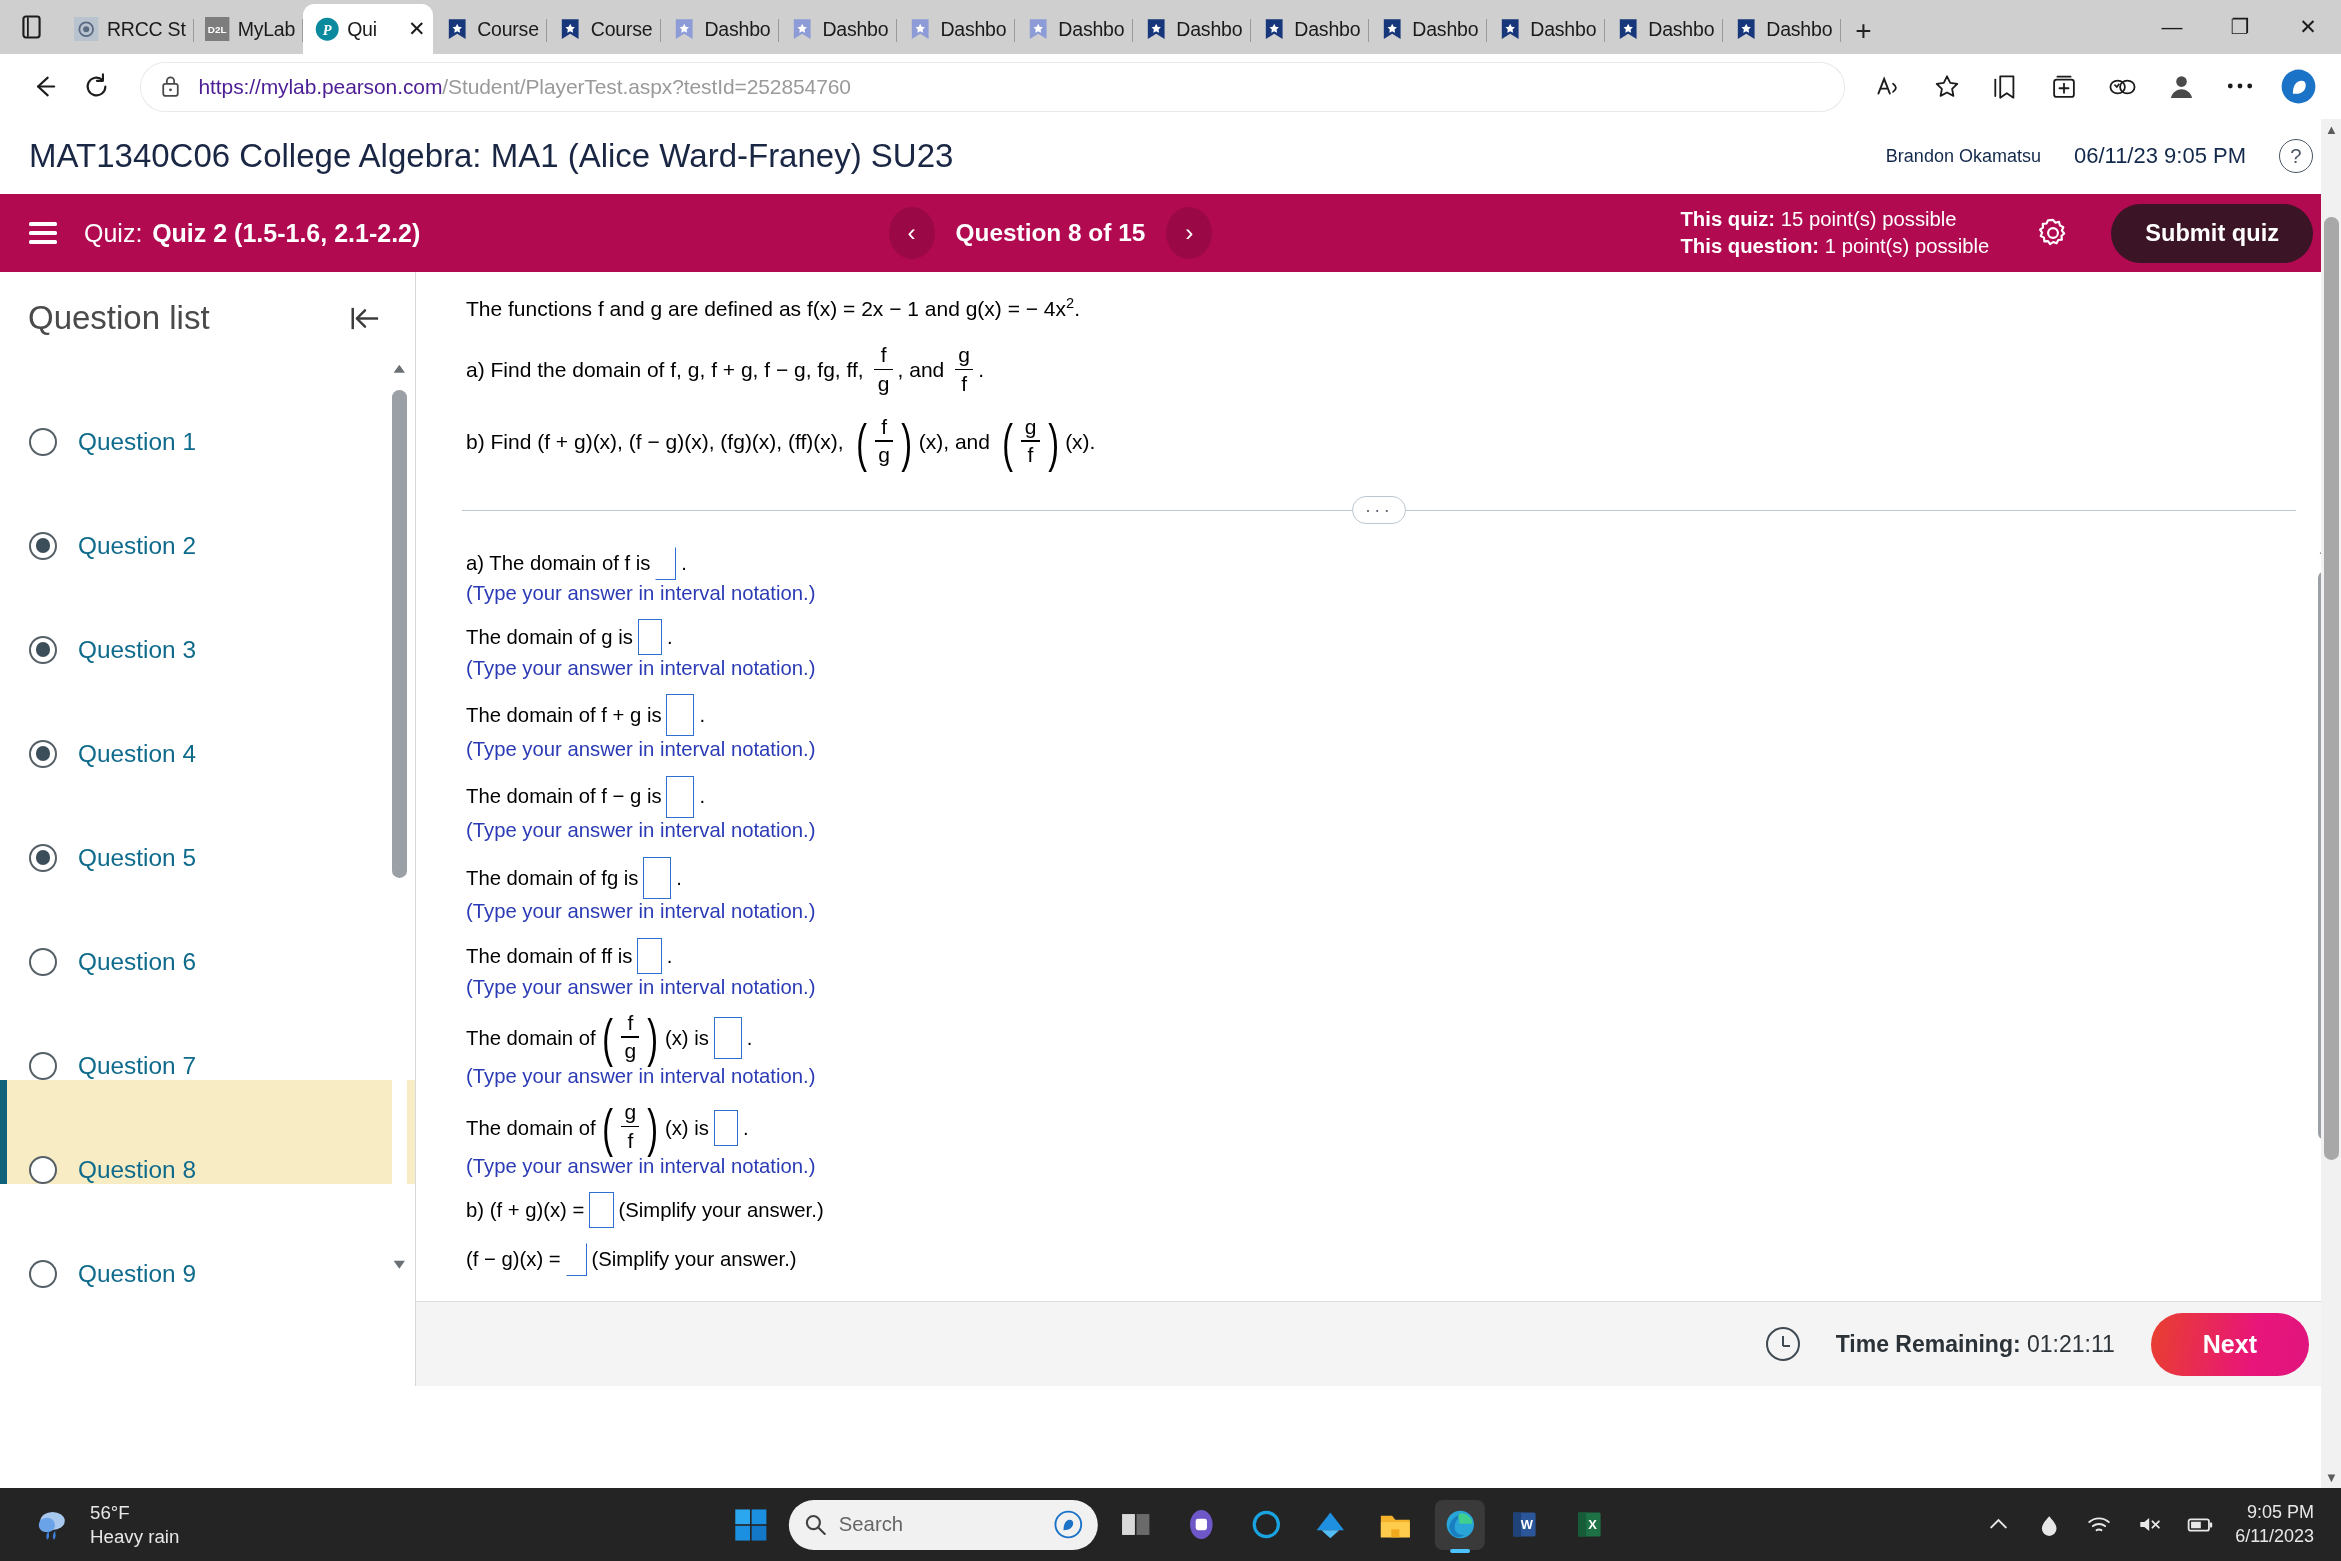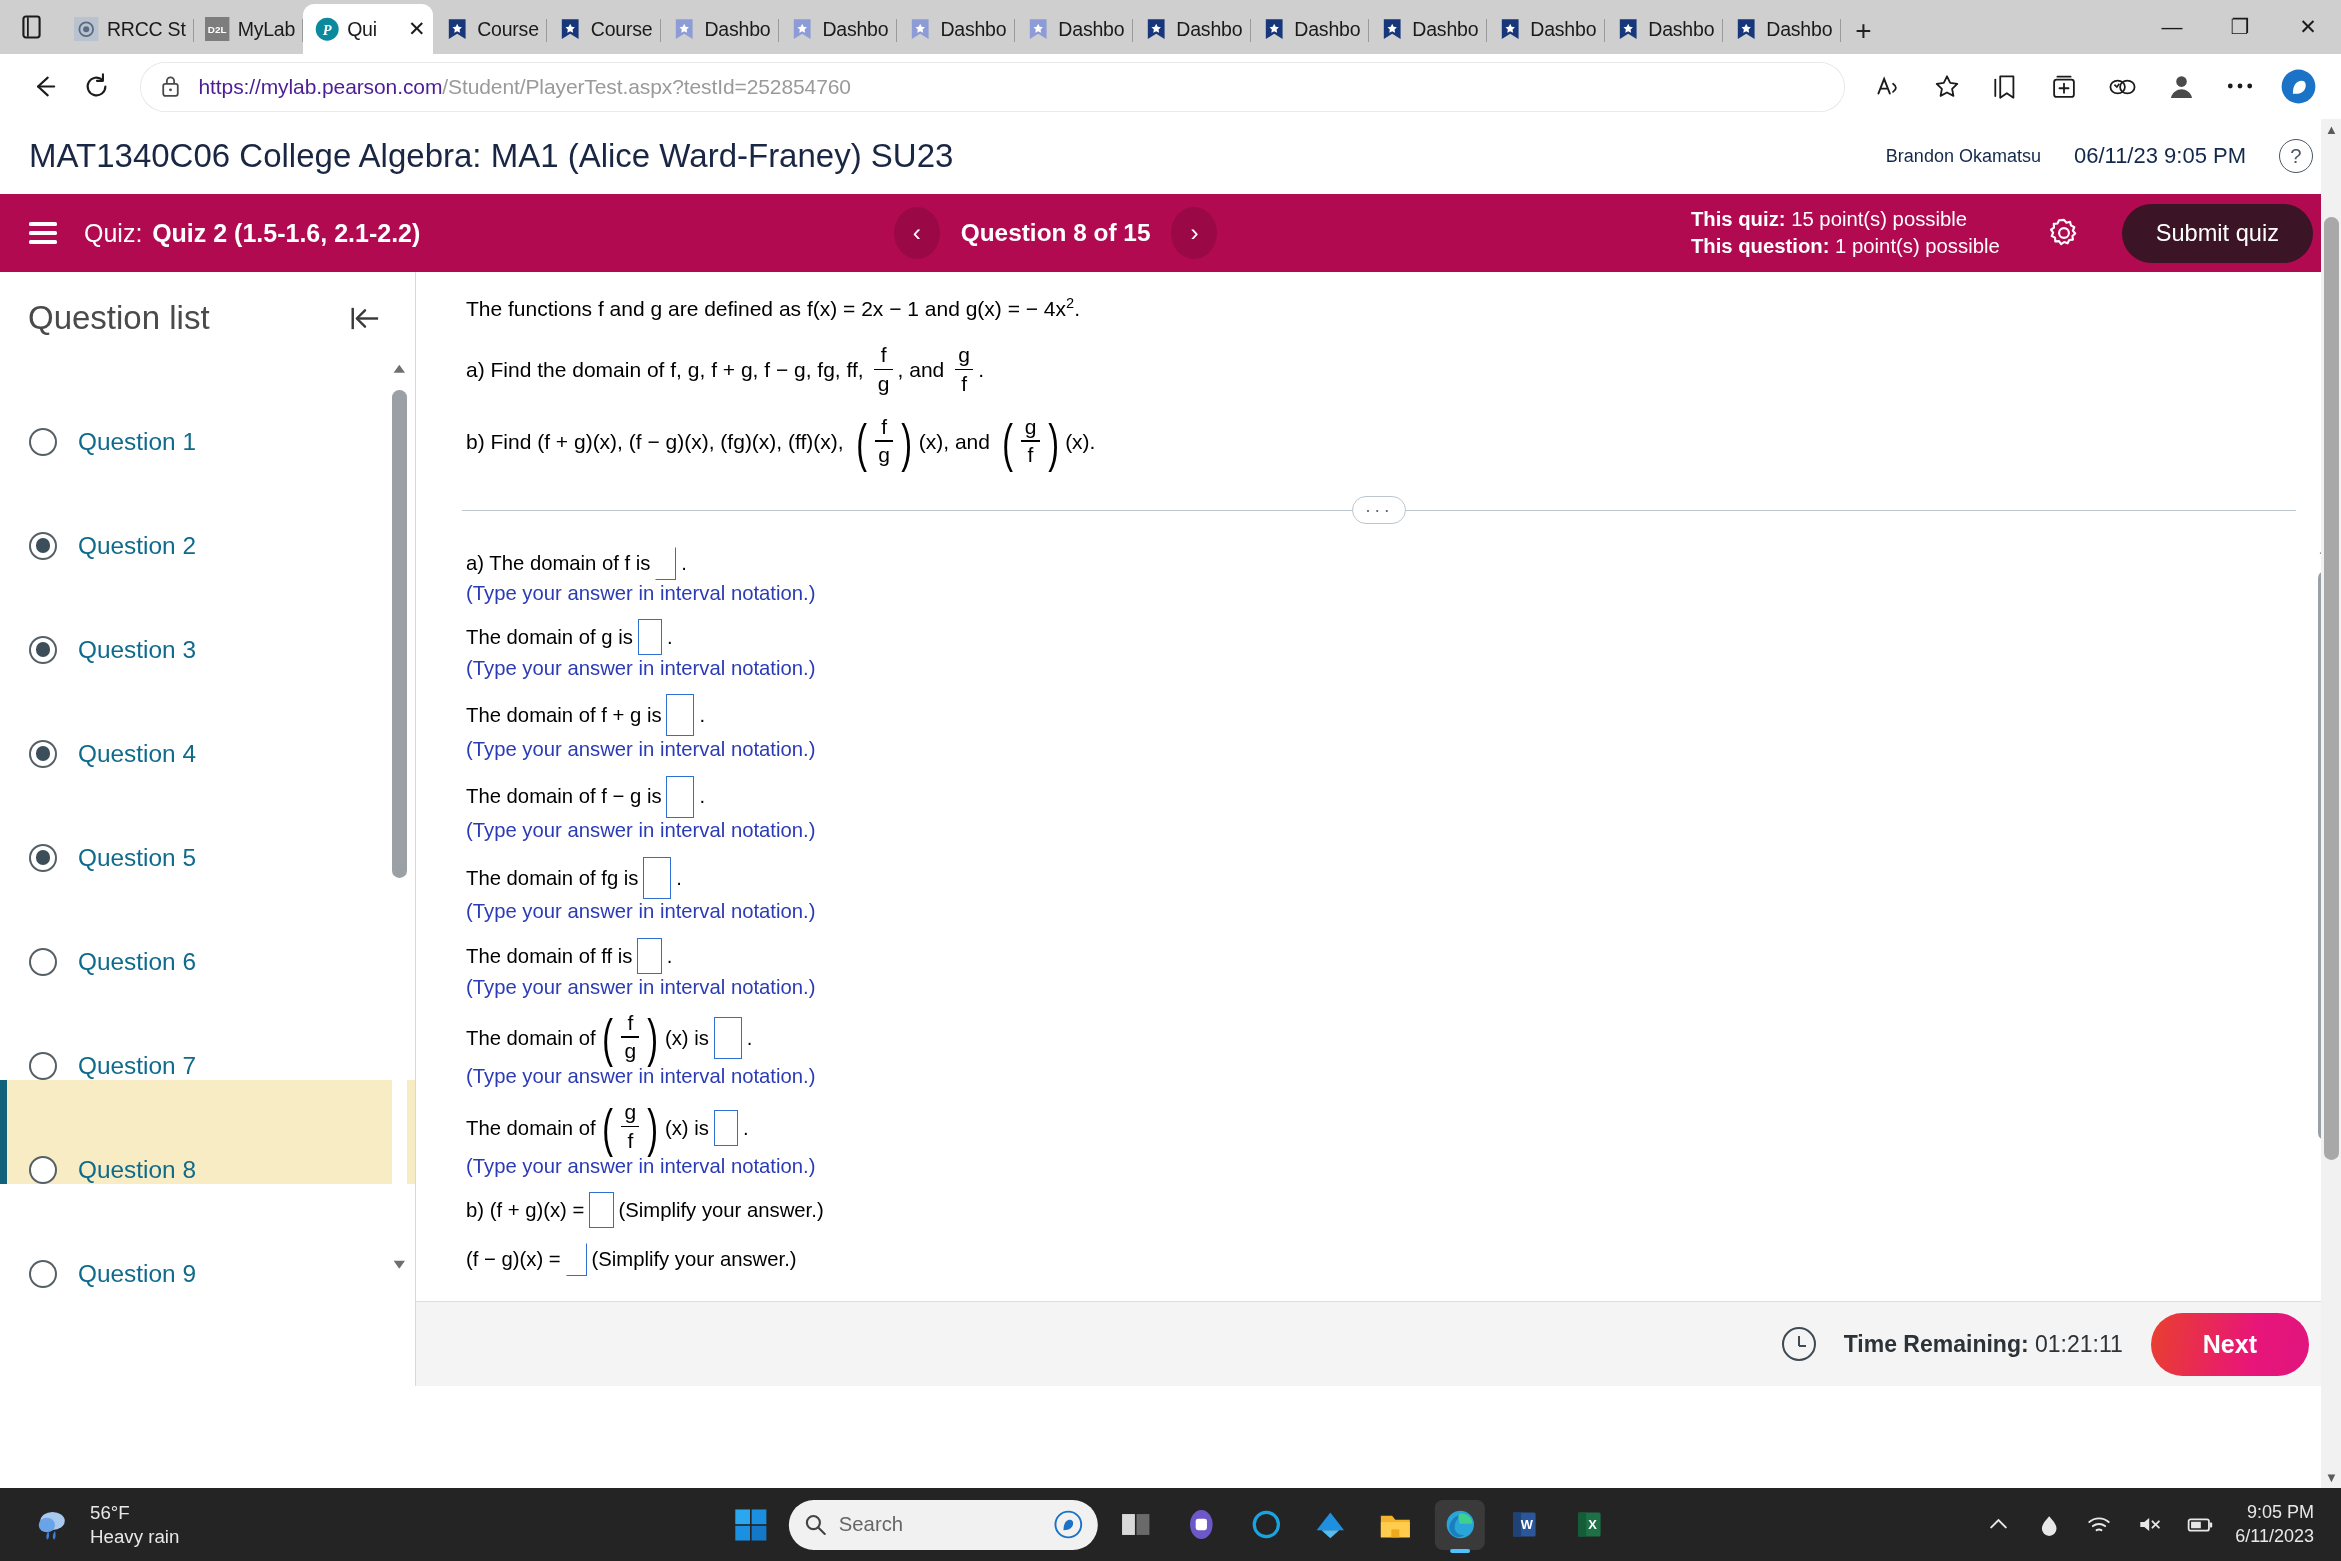--- a/index.html
+++ b/index.html
@@ -111,21 +111,21 @@
     font-size: 24.4px; color: #ffffff;
   }
   .qnav-text { font-size: 24.4px; font-weight: 700; padding: 0 21px; }
   .points-block { margin-left: auto; text-align: left; line-height: 1.35; }
   .points-line { font-size: 20.3px; }
   .points-line b { font-weight: 700; }
   .gear-btn { width: 50px; height: 50px; display: flex; align-items: center; justify-content: center; margin-left: 39px; }
   .submit-btn {
     margin-left: 33px; background: #3b1425; color: #ffffff; border: none;
     border-radius: 31px; height: 59px; padding: 0 34px;
-    font-size: 23.6px; font-weight: 400; font-family: inherit; cursor: pointer;
+    font-size: 23.6px; font-weight: 700; font-family: inherit; cursor: pointer;
   }
 
   .body-area { display: flex; height: 1114px; position: relative; }
 
   
   .sidebar {
     width: 416px; flex: 0 0 416px; background: #ffffff; position: relative;
     border-right: 0.8px solid #d8d8d8; height: 100%;
   }
   .sidebar-head { display: flex; align-items: center; padding: 24.4px 28px 11.4px 28px; }
@@ -200,21 +200,21 @@
     position: absolute; right: 9.8px; top: 18px; width: 14.6px; height: 789px;
   }
   .ans-thumb {
     position: absolute; left: 0; top: 29px; width: 14.6px; height: 569px;
     background: #9aa0a6; border-radius: 7.3px;
   }
 
   .footer-bar {
     position: absolute; left: 416px; right: 0; bottom: 0; height: 85px;
     background: #f4f4f4; border-top: 0.8px solid #dddddd;
-    display: flex; align-items: center; justify-content: flex-end; padding-right: 33px; gap: 28px;
+    display: flex; align-items: center; justify-content: flex-end; padding-right: 33px; gap: 36px;
   }
   .clock-ico { width: 34px; height: 34px; border: 2.4px solid #3f4a52; border-radius: 50%; position: relative; }
   .clock-ico::before { content:""; position:absolute; left:50%; top:6.5px; width:2px; height:10.6px; background:#3f4a52; transform:translateX(-50%); }
   .clock-ico::after { content:""; position:absolute; left:50%; top:15.5px; width:7.3px; height:2px; background:#3f4a52; }
   .time-text { font-size: 23px; color: #2b3238; }
   .time-text b { font-weight: 700; }
   .next-btn {
     background: linear-gradient(100deg, #e8402e 0%, #e8157a 65%, #e0157e 100%);
     color: #fff; border: none; border-radius: 33px; height: 63px; padding: 0 52px;
     font-size: 25px; font-weight: 700; font-family: inherit; cursor: pointer;

